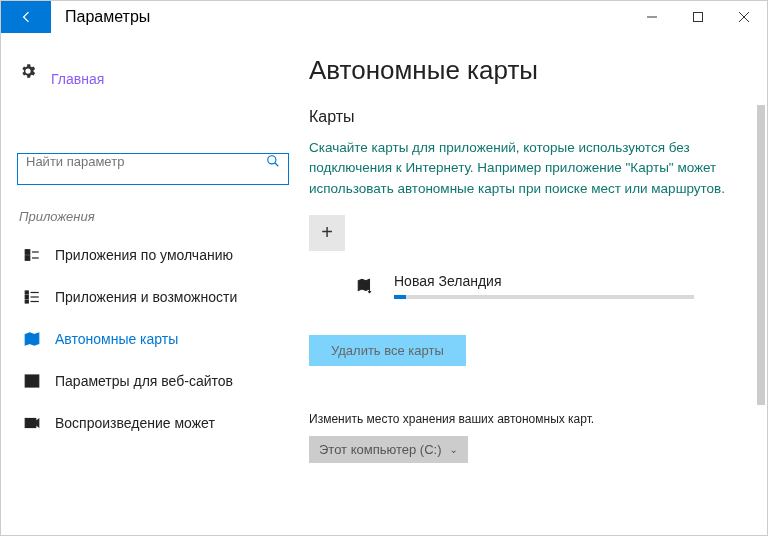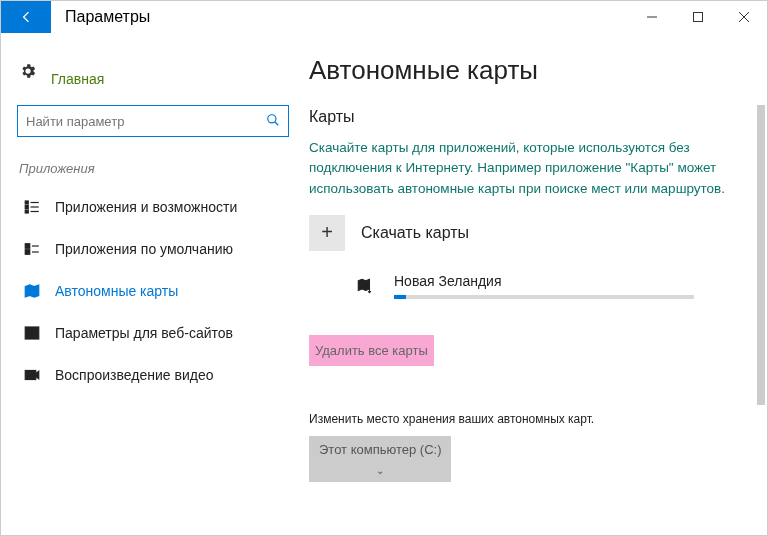--- a/index.html
+++ b/index.html
@@ -7,43 +7,43 @@
   .titlebar { height: 32px; display: flex; align-items: stretch; }
   .back-btn { width: 50px; background: #0078d7; display: flex; align-items: center; justify-content: center; cursor: pointer; }
   .back-btn svg { width: 16px; height: 16px; fill: #fff; }
   .title-text { flex: 1; display: flex; align-items: center; padding-left: 14px; font-size: 16px; color: #000; }
   .win-controls { display: flex; }
   .win-btn { width: 46px; display: flex; align-items: center; justify-content: center; cursor: pointer; font-size: 11px; color: #333; }
   .body-row { display: flex; height: calc(100% - 32px); }
   .sidebar { width: 300px; padding: 18px 12px 0 16px; }
   .home-row { display: flex; align-items: center; gap: 14px; padding: 8px 2px 18px 2px; cursor: pointer; }
   .gear-icon svg { width: 18px; height: 18px; fill: #333; }
-  .home-label { font-size: 14px; color: #4d7c0f; margin-top: 12px; }
-  .search-box { border: 1px solid #0078d7; height: 32px; display: flex; align-items: center; padding: 0 8px; margin-bottom: 24px; }
+  .home-label { font-size: 14px; color: #8b5cf6; margin-top: 12px; }
+  .search-box { border: 1px solid #0078d7; height: 32px; display: flex; align-items: flex-start; padding: 0 8px; margin-bottom: 24px; margin-top: 48px; }
   .search-box input { flex: 1; border: none; outline: none; font-size: 13px; color: #555; background: transparent; }
   .search-icon { color: #0078d7; font-size: 14px; }
   .section-hdr { font-size: 13px; color: #777; margin: 8px 0 10px 2px; font-style: italic; }
   .nav-item { display: flex; align-items: center; gap: 14px; padding: 12px 6px; cursor: pointer; color: #222; font-size: 14px; }
   .nav-item.selected { color: #0078d7; }
   .nav-ico { width: 18px; height: 18px; display: flex; align-items: center; justify-content: center; }
   .nav-ico svg { width: 18px; height: 18px; fill: currentColor; stroke: currentColor; }
   .main { flex: 1; padding: 22px 26px 0 0; position: relative; color: #222; }
   .main-inner { padding-left: 8px; padding-right: 4px; height: 100%; overflow: hidden; }
   h1.page-title { font-weight: 400; font-size: 26px; margin-bottom: 22px; }
   h2.sub-title { font-weight: 400; font-size: 16px; margin-bottom: 12px; }
   .desc { font-size: 13.5px; line-height: 1.5; margin-bottom: 16px; color: #0f766e; max-width: 420px; }
   .dl-row { display: flex; align-items: center; gap: 16px; margin-bottom: 22px; cursor: pointer; }
   .plus-box { width: 36px; height: 36px; background: #e6e6e6; display: flex; align-items: center; justify-content: center; font-size: 20px; color: #333; }
   .map-row { display: flex; align-items: flex-start; gap: 16px; margin-bottom: 36px; justify-content: center; }
   .map-text { font-size: 14px; }
   .progress { margin-top: 6px; width: 300px; height: 4px; background: #d9d9d9; position: relative; }
   .progress-fill { position: absolute; left: 0; top: 0; height: 100%; width: 4%; background: #0078d7; }
-  .del-btn { background: #f9a8d4; border: none; color: #666; font-size: 13px; padding: 8px 6px; margin-bottom: 34px; cursor: default; }
+  .del-btn { background: #7dd3fc; border: none; color: #666; font-size: 13px; padding: 8px 22px; margin-bottom: 34px; cursor: default; }
   .storage-desc { font-size: 12px; margin: 12px 0 10px 0; }
-  .storage-select { background: #ccc; border: none; color: #555; font-size: 13px; padding: 6px 10px; display: inline-flex; align-items: center; gap: 8px; flex-direction: column; }
+  .storage-select { background: #ccc; border: none; color: #555; font-size: 13px; padding: 6px 10px; display: inline-flex; align-items: center; gap: 8px; }
   .chev { font-size: 10px; }
   .scrollbar { position: absolute; right: 2px; top: 72px; width: 8px; height: 300px; background: #ccc; border-radius: 0; }
 </style>
 </head>
 <body>
 
 <div class="titlebar">
   <div class="back-btn">
     <svg viewBox="0 0 24 24">
         <path d="M15 4l-8 8 8 8 1.4-1.4L9.8 12l6.6-6.6z"></path>
@@ -88,41 +88,41 @@
             <line x1="21" y1="21" x2="15" y2="15"></line>
           </svg>
       </span>
     </div>
 
     <div class="section-hdr">Приложения</div>
 
     <div class="nav-item">
       <span class="nav-ico">
         <svg viewBox="0 0 24 24" fill="none" stroke="currentColor" stroke-width="1.6">
+            <rect x="3" y="5" width="6" height="6"></rect>
+            <line x1="12" y1="8" x2="21" y2="8"></line>
+            <rect x="3" y="13" width="6" height="6"></rect>
+            <line x1="12" y1="16" x2="21" y2="16"></line>
+          </svg>
+      </span>
+      <span>Приложения по умолчанию</span>
+    </div>
+
+    <div class="nav-item">
+      <span class="nav-ico">
+        <svg viewBox="0 0 24 24" fill="none" stroke="currentColor" stroke-width="1.6">
             <rect x="3" y="4" width="4" height="4"></rect>
             <line x1="10" y1="6" x2="21" y2="6"></line>
             <rect x="3" y="10" width="4" height="4"></rect>
             <line x1="10" y1="12" x2="21" y2="12"></line>
             <rect x="3" y="16" width="4" height="4"></rect>
             <line x1="10" y1="18" x2="21" y2="18"></line>
           </svg>
       </span>
       <span>Приложения и возможности</span>
-    </div>
-
-    <div class="nav-item">
-      <span class="nav-ico">
-        <svg viewBox="0 0 24 24" fill="none" stroke="currentColor" stroke-width="1.6">
-            <rect x="3" y="5" width="6" height="6"></rect>
-            <line x1="12" y1="8" x2="21" y2="8"></line>
-            <rect x="3" y="13" width="6" height="6"></rect>
-            <line x1="12" y1="16" x2="21" y2="16"></line>
-          </svg>
-      </span>
-      <span>Приложения по умолчанию</span>
     </div>
 
     <div class="nav-item selected">
       <span class="nav-ico">
         <svg viewBox="0 0 24 24" fill="none" stroke="currentColor" stroke-width="1.6">
             <path d="M3 6l6-2 6 2 6-2v14l-6 2-6-2-6 2V6z"></path>
             <path d="M9 4v14M15 6v14"></path>
           </svg>
       </span>
       <span>Автономные карты</span>
@@ -139,34 +139,33 @@
       <span>Параметры для веб-сайтов</span>
     </div>
 
     <div class="nav-item">
       <span class="nav-ico">
         <svg viewBox="0 0 24 24" fill="none" stroke="currentColor" stroke-width="1.6">
             <rect x="3" y="6" width="14" height="12"></rect>
             <path d="M17 10l4-3v10l-4-3"></path>
           </svg>
       </span>
-      <span>Воспроизведение видео</span>
+      <span>Воспроизведение может</span>
     </div>
   </div>
 
   <div class="main">
     <div class="main-inner">
       <h1 class="page-title">Автономные карты</h1>
 
       <h2 class="sub-title">Карты</h2>
       <p class="desc">Скачайте карты для приложений, которые используются без подключения к Интернету. Например приложение "Карты" может использовать автономные карты при поиске мест или маршрутов.</p>
 
       <div class="dl-row">
         <div class="plus-box">+</div>
-        <span>Скачать карты</span>
       </div>
 
       <div class="map-row">
         <span class="nav-ico" style="width:26px;height:26px;">
           <svg viewBox="0 0 24 24" width="26" height="26" fill="none" stroke="#333" stroke-width="1.4">
               <path d="M3 5l5-2 5 2 5-2v13l-5 2-5-2-5 2V5z"></path>
               <path d="M8 3v13M13 5v13"></path>
               <path d="M18 15v6M16 19l2 2 2-2"></path>
             </svg>
         </span>

